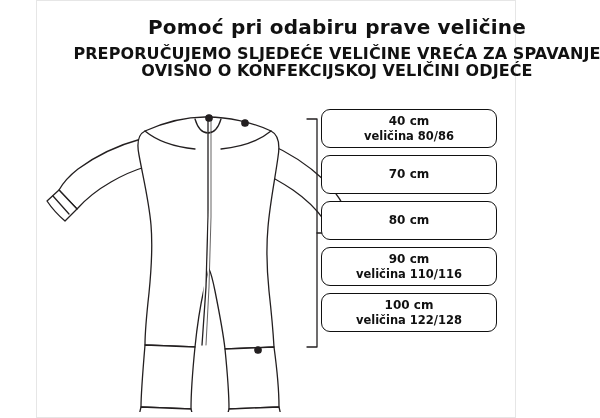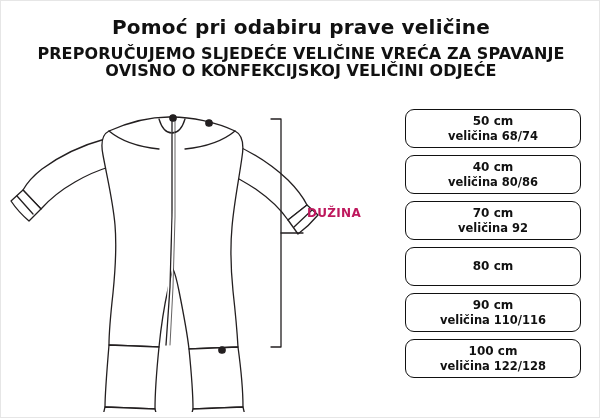--- a/index.html
+++ b/index.html
@@ -9,24 +9,25 @@
   body {
     width: 600px;
     height: 418px;
     background: #ffffff;
     font-family: "DejaVu Sans", sans-serif;
     color: #111111;
     overflow: hidden;
   }
   #page {
     position: relative;
-    width: 600px;
+    width: 480px;
     height: 418px;
     box-sizing: border-box;
     border: 1px solid #e6e6e6;
+    margin-left: 36px;
   }
 
   
   .header {
     position: absolute;
     top: 14px;
     left: 0;
     width: 600px;
     text-align: center;
   }
@@ -172,30 +173,25 @@
         <path d="M262 22 L272 22 L272 250 L262 250" fill="none"></path>
         <path d="M272 136 L294 136" fill="none"></path>
       </g>
     </svg>
   </div>
 
   <div class="length-label">DUŽINA</div>
 
   <div class="size-list">
     <div class="size-card">
-      <div class="size-cm">50 cm</div>
-      <div class="size-conf">veličina 68/74</div>
-    </div>
-    <div class="size-card">
       <div class="size-cm">40 cm</div>
       <div class="size-conf">veličina 80/86</div>
     </div>
     <div class="size-card">
       <div class="size-cm">70 cm</div>
-      <div class="size-conf">veličina 92</div>
     </div>
     <div class="size-card">
       <div class="size-cm">80 cm</div>
     </div>
     <div class="size-card">
       <div class="size-cm">90 cm</div>
       <div class="size-conf">veličina 110/116</div>
     </div>
     <div class="size-card">
       <div class="size-cm">100 cm</div>

